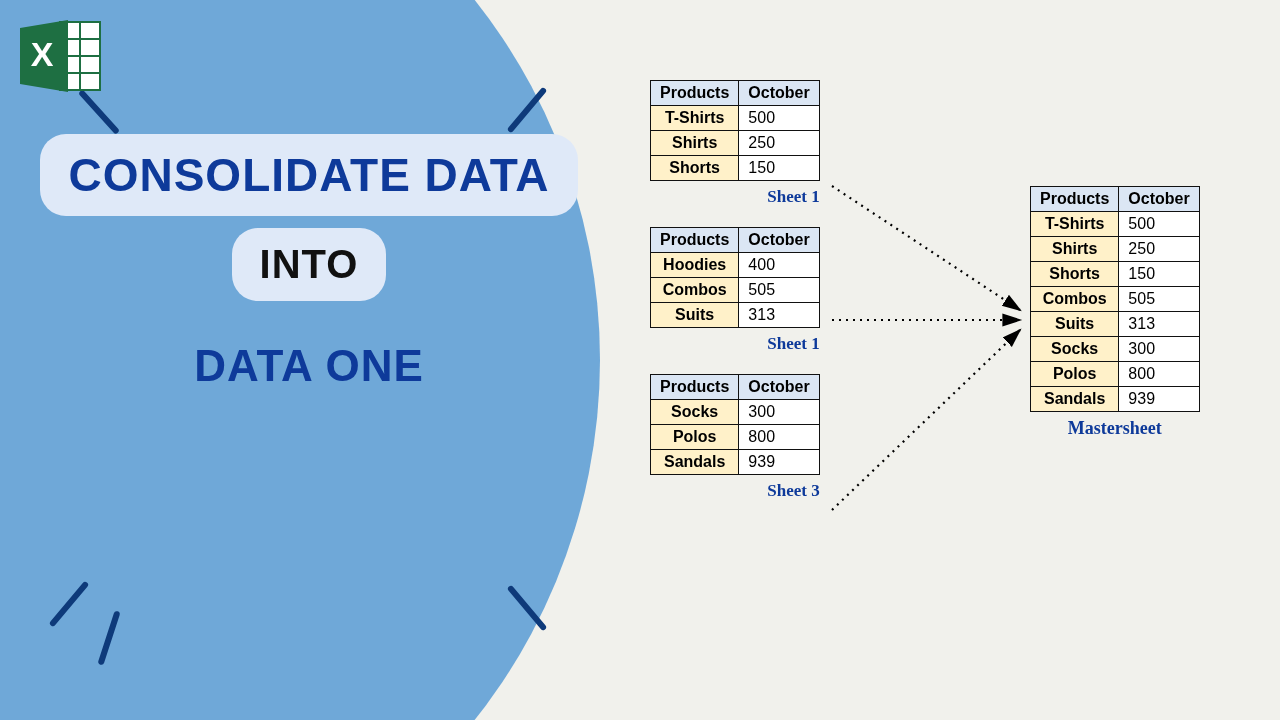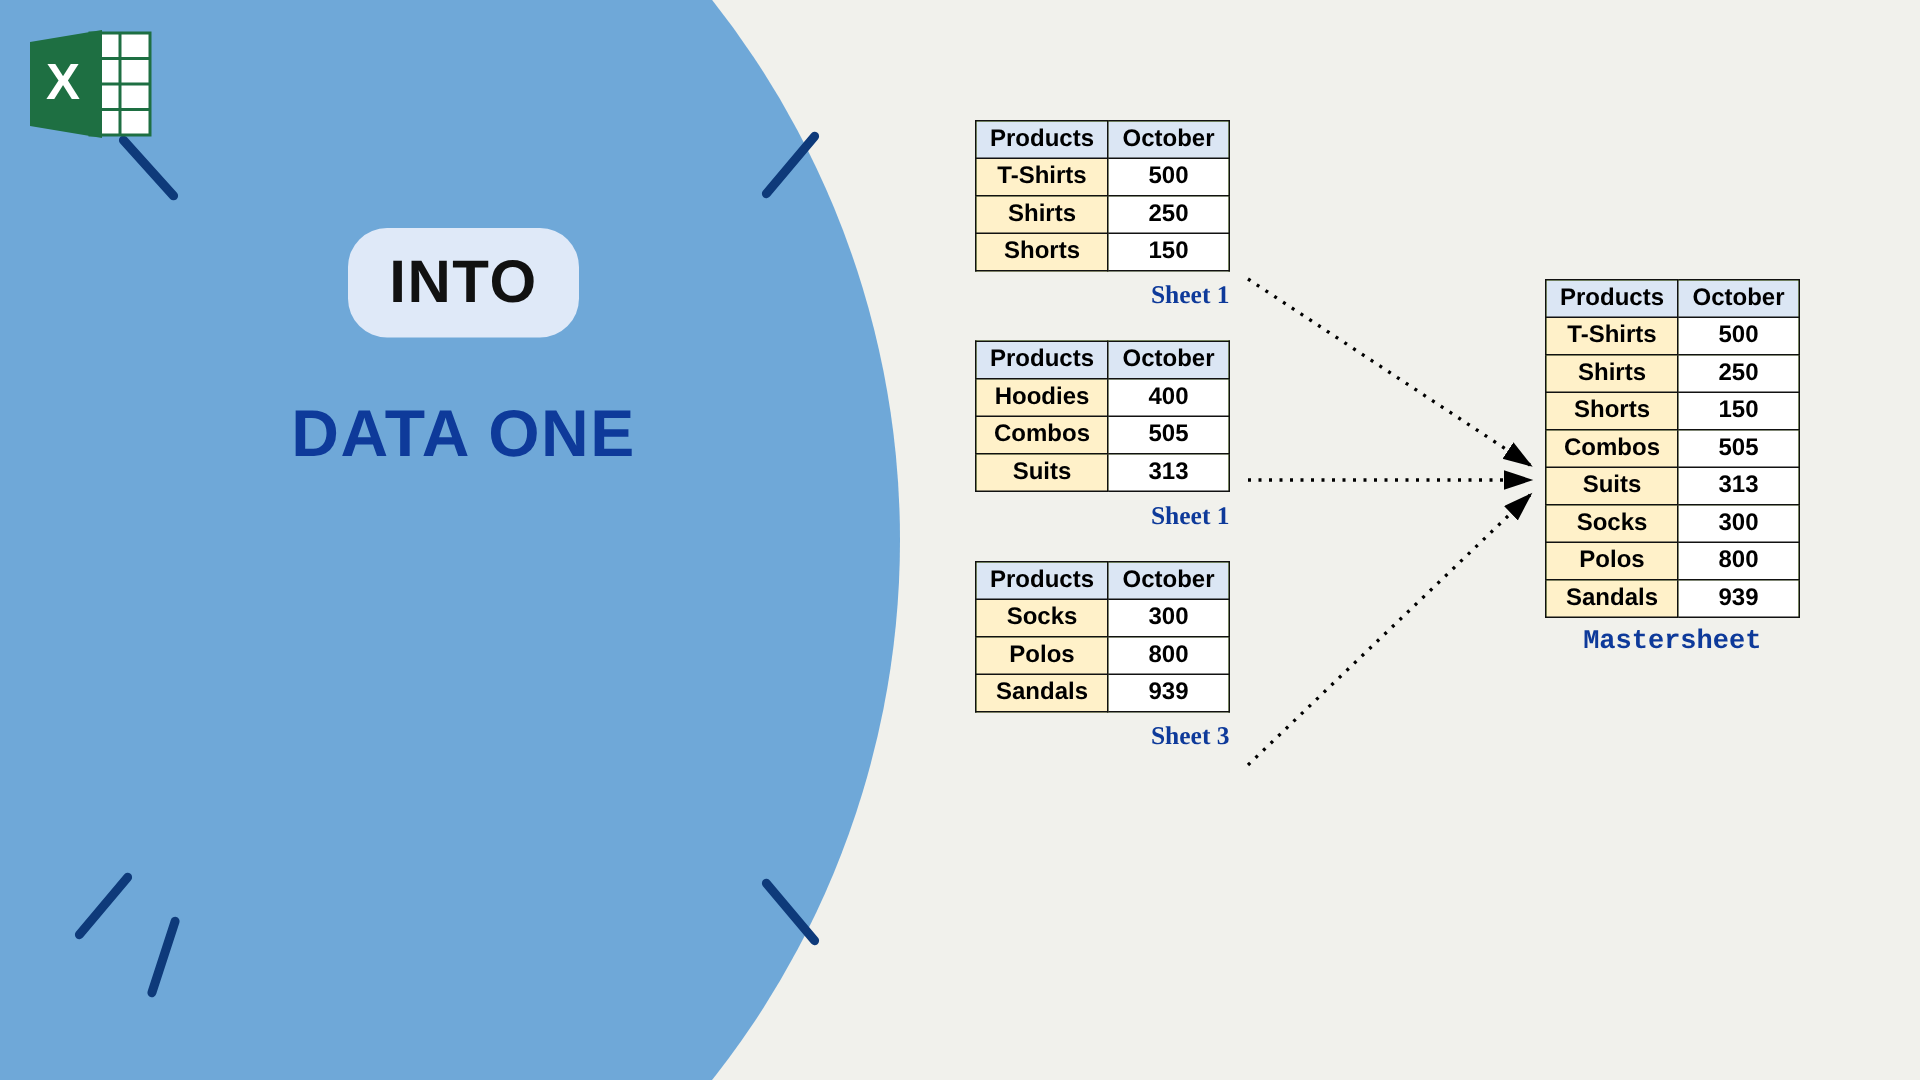--- a/index.html
+++ b/index.html
@@ -6,28 +6,28 @@
 .circle{position:absolute;width:1160px;height:1160px;border-radius:50%;background:#6fa8d8;left:-560px;top:-220px}
 .burst{position:absolute;width:6px;height:56px;background:#0e3a7a;border-radius:3px}
 .excel-icon{position:absolute;left:16px;top:16px}
 .title-container{position:absolute;left:34px;top:128px;width:550px;text-align:center}
 .title-pill{display:inline-block;background:#dfe9f8;border-radius:26px;padding:14px 28px;margin:6px 0;font-weight:900;letter-spacing:1px;font-family:"Arial Black",Arial,sans-serif}
 .t1{font-size:46px;color:#0e3a9a}
 .t2{font-size:40px;color:#111}
 .t3{font-size:44px;color:#e02020}
 .into-one{font-size:44px;color:#0e3a9a;font-weight:900;margin-top:16px;font-family:"Arial Black",Arial,sans-serif;letter-spacing:1px}
 .sheets-col{position:absolute;left:650px;top:80px}
-.mini-table{border-collapse:collapse;background:#bef264;margin-bottom:6px}
+.mini-table{border-collapse:collapse;background:#0ea5e9;margin-bottom:6px}
 .mini-table th,.mini-table td{border:1.6px solid #111;padding:3px 9px;font-size:16px}
 .mini-table th{background:#dbe6f4;font-weight:700;text-align:center}
 .mini-table td.prod{background:#fff1c9;font-weight:700;text-align:center}
-.mini-table td.val{background:#fff;text-align:center;font-weight:700}
+.mini-table td.val{background:#fff;font-weight:400}
 .sheet-label{color:#0e3a9a;font-weight:900;font-size:17px;text-align:right;margin:2px 0 20px 0;font-family:Liberation Serif, serif}
 .master{position:absolute;left:1030px;top:186px}
-.master-label{color:#0e3a9a;font-weight:900;font-size:18px;text-align:center;margin-top:6px;font-family:Liberation Mono, monospace}
+.master-label{color:#0e3a9a;font-weight:900;font-size:18px;text-align:center;margin-top:6px;font-family:Liberation Serif, serif}
 svg.arrows{position:absolute;left:0;top:0;pointer-events:none}
 </style>
 </head>
 <body>
 
 <div class="circle"></div>
 
 <div class="burst" style="left:96px;top:84px;transform:rotate(-42deg)"></div>
 <div class="burst" style="left:524px;top:82px;transform:rotate(40deg)"></div>
 <div class="burst" style="left:66px;top:576px;transform:rotate(40deg)"></div>
@@ -40,21 +40,21 @@
   <line x1="44" y1="23" x2="84" y2="23" stroke="#1e6f42" stroke-width="2"></line>
   <line x1="44" y1="40" x2="84" y2="40" stroke="#1e6f42" stroke-width="2"></line>
   <line x1="44" y1="57" x2="84" y2="57" stroke="#1e6f42" stroke-width="2"></line>
   <line x1="64" y1="6" x2="64" y2="74" stroke="#1e6f42" stroke-width="2"></line>
   <polygon points="4,12 52,4 52,76 4,68" fill="#1e6f42"></polygon>
   <text x="26" y="50" font-size="34" font-weight="900" fill="#fff" text-anchor="middle" font-family="Arial">X</text>
 </svg>
 </div>
 
 <div class="title-container">
-  <br>
+  <div class="title-pill t1">CONSOLIDATE DATA</div><br>
   <div class="title-pill t2">INTO</div><br>
   <br>
   <div class="into-one">DATA ONE</div>
 </div>
 
 <div class="sheets-col">
 
   <table class="mini-table">
     <tbody>
         <tr>

